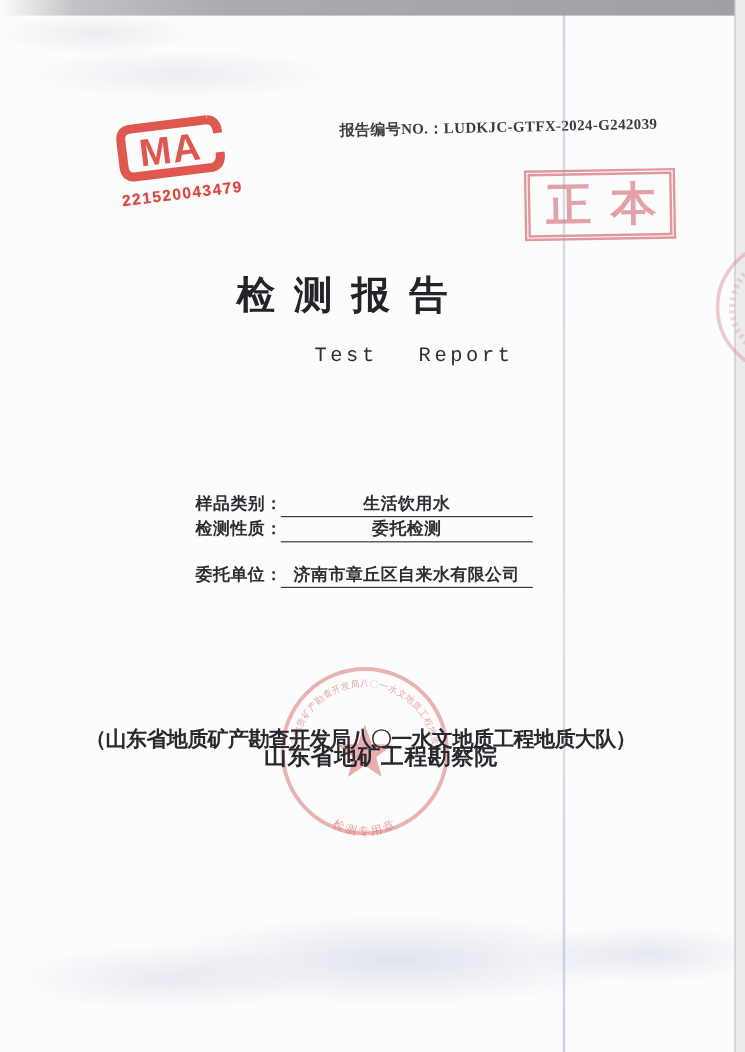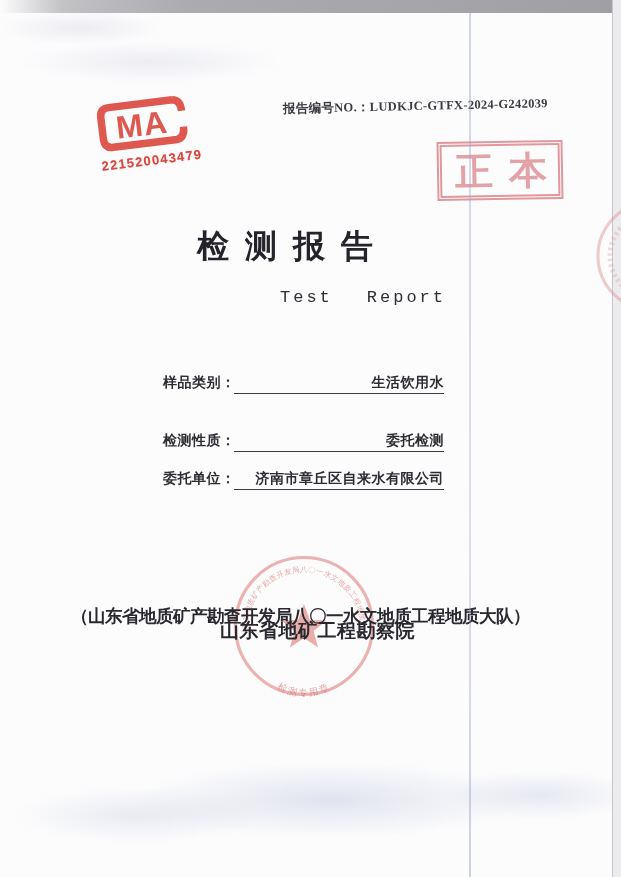--- a/index.html
+++ b/index.html
@@ -60,40 +60,40 @@
   .original-char{
     font-size:38px;line-height:1;font-weight:bold;color:#e2a2a8;
   }
   
   #title-zh{
     position:absolute;left:197px;top:228px;
     font-size:32px;font-weight:bold;color:#232329;
     letter-spacing:16px;white-space:nowrap;line-height:1.15;
   }
   #title-en{
-    position:absolute;left:280px;top:288px;
+    position:absolute;left:262px;top:288px;
     font-family:"Liberation Mono","DejaVu Sans Mono",monospace;
     font-size:17px;color:#2e2e34;letter-spacing:3px;white-space:nowrap;
   }
   #title-en .en-gap{display:inline-block;width:34px;}
   
   .field-row{position:absolute;left:0;height:22px;width:621px;}
   .field-label{
     position:absolute;left:163px;bottom:2px;
     font-size:14px;font-weight:600;color:#2c2c32;letter-spacing:.5px;white-space:nowrap;
   }
   .field-line{
     position:absolute;left:234px;bottom:0;width:210px;
-    border-bottom:1.6px solid #3a3a40;text-align:right;
+    border-bottom:1.6px solid #3a3a40;text-align:center;
   }
   .field-value{
     display:inline-block;font-size:14px;font-weight:600;color:#2c2c32;
     letter-spacing:.5px;padding-bottom:1px;white-space:nowrap;
   }
-  #field-row-0{top:372px;padding-left:16px;}
+  #field-row-0{top:409px;padding-left:16px;}
   #field-row-1{top:430px;}
   #field-row-2{top:468px;}
   
   #org-name{
     position:absolute;left:220px;top:580px;
     font-size:19px;font-weight:bold;color:#28282e;letter-spacing:.5px;
     white-space:nowrap;z-index:10;margin-top:38px;
   }
   #org-full{
     position:absolute;left:71px;top:604px;

